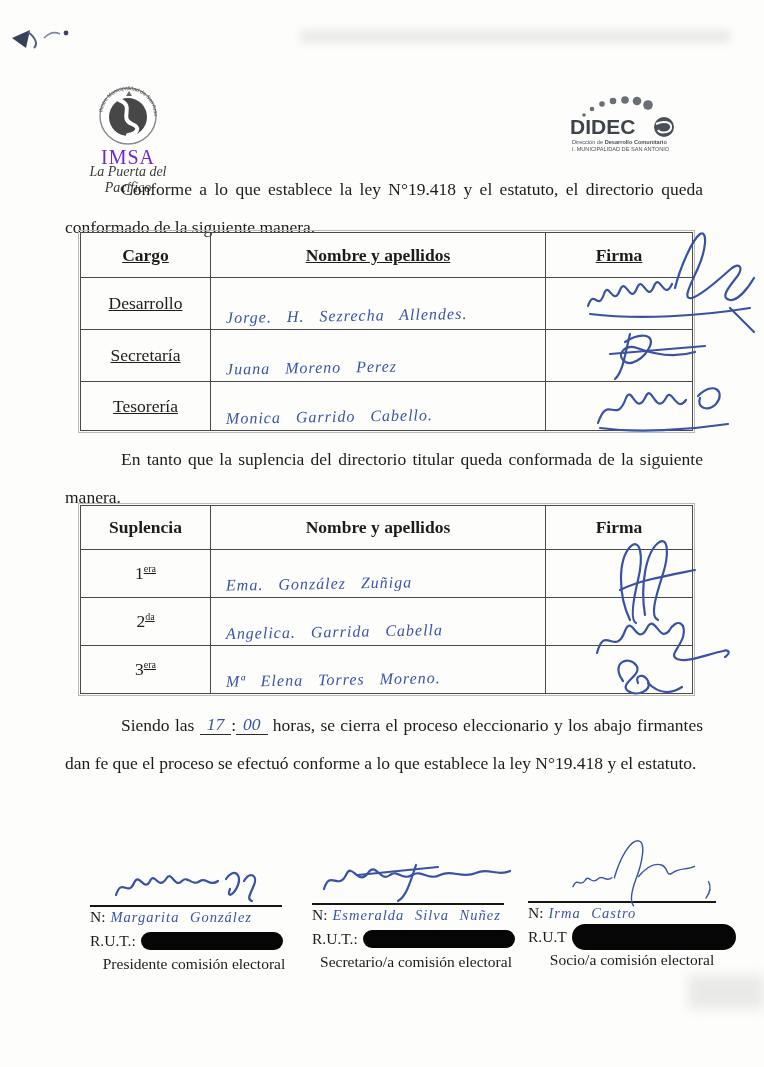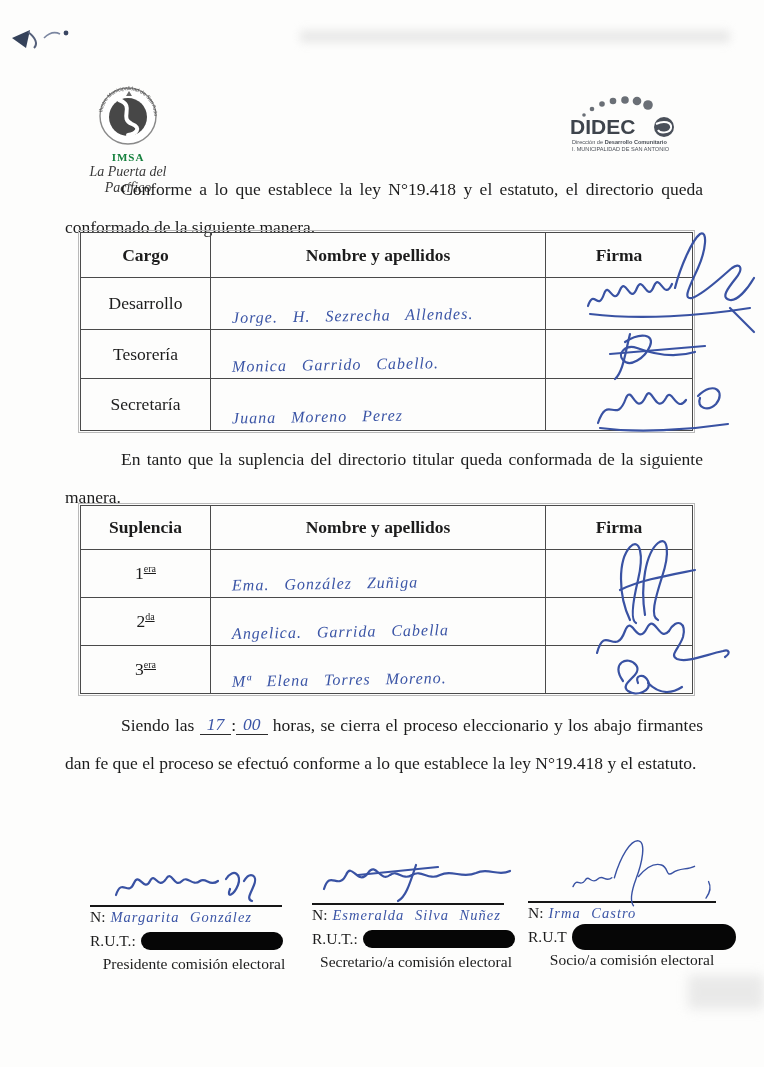--- a/index.html
+++ b/index.html
@@ -4,35 +4,35 @@
 <style>
   html,body{margin:0;padding:0;background:#fff;}
   .page{position:relative;width:764px;height:1067px;background:#fdfdfc;overflow:hidden;
         font-family:"Liberation Serif", serif;color:#1c1c1c;}
   
   .scan-band{position:absolute;left:300px;top:30px;width:430px;height:13px;background:#dadada;filter:blur(4px);opacity:.55;}
   .scan-smudge{position:absolute;left:688px;top:975px;width:76px;height:34px;background:#d6d6d6;filter:blur(6px);opacity:.5;}
   .corner-mark{position:absolute;left:8px;top:24px;}
   
   .imsa{position:absolute;left:78px;top:86px;width:100px;text-align:center;}
-  .imsa-name{font-weight:bold;font-size:11px;letter-spacing:1px;color:#15803d;line-height:14px;}
+  .imsa-name{font-weight:normal;font-size:20px;letter-spacing:1px;color:#6d28d9;line-height:14px;}
   .imsa-tag{font-style:italic;font-size:14px;color:#3a3a3a;}
   .dideco{position:absolute;left:552px;top:92px;}
   
   .para{position:absolute;left:65px;width:638px;font-size:17.5px;line-height:38px;text-align:justify;}
   .para .indent{display:inline-block;width:56px;}
   .hand{font-style:italic;color:#3b55a6;letter-spacing:1px;word-spacing:10px;font-size:16px;white-space:nowrap;}
   .hand-inline{font-style:italic;color:#3b55a6;padding:0 7px;border-bottom:1.6px solid #2c2c2c;display:inline-block;line-height:20px;transform:translateY(-1px);}
   
   .tblwrap{position:absolute;left:80px;width:612px;}
   table{border-collapse:collapse;width:612px;table-layout:fixed;outline:1px solid #b9b9b9;outline-offset:1px;}
   td,th{border:1.4px solid #4a4a4a;padding:0;vertical-align:middle;overflow:visible;}
   th{font-size:17.5px;font-weight:600;text-align:center;}
   td.cargo{font-size:17.5px;text-align:center;}
-  td.nombre{vertical-align:bottom;padding-left:21px;padding-bottom:4px;margin-left:20px;}
+  td.nombre{vertical-align:bottom;padding-left:15px;padding-bottom:4px;margin-left:20px;}
   td.nombre .hand{transform:rotate(-1deg);display:inline-block;}
   sup.ord{font-size:10px;text-decoration:underline;}
   .sig{position:absolute;pointer-events:none;}
   .sig path{fill:none;stroke:#3952a3;stroke-width:2.2;stroke-linecap:round;}
   
   .sigblock{position:absolute;width:208px;font-size:15.5px;}
   .sigline{border-bottom:2px solid #161616;height:0;}
   .nrow{display:flex;align-items:baseline;gap:5px;margin-top:1px;height:21px;}
   .nrow .hand{font-size:14.5px;word-spacing:6px;}
   .rutrow{display:flex;align-items:center;gap:5px;margin-top:1px;height:22px;}
@@ -85,46 +85,46 @@
       <text x="18" y="42" font-size="21" font-weight="bold" fill="#3e444c" class="small-logo-text">DIDEC</text>
       <circle cx="112" cy="35" r="10" fill="#4a505a"></circle>
       <path d="M104,32 C112,28 120,30 119,36 C118,41 108,42 106,38" stroke="#ffffff" stroke-width="2" fill="none"></path>
       <text x="20" y="52" font-size="5.6" fill="#4a4f57" class="small-logo-text"><tspan>Dirección de </tspan><tspan font-weight="bold">Desarrollo Comunitario</tspan></text>
       <text x="20" y="59" font-size="5.6" fill="#4a4f57" class="small-logo-text">I. MUNICIPALIDAD DE SAN ANTONIO</text>
     </svg>
   </div>
 
   <p class="para" style="top:152px;"><span class="indent"></span><span>Conforme a lo que establece la ley N°19.418 y el estatuto, el directorio queda conformado de la siguiente manera.</span></p>
 
-  <div class="tblwrap" style="top:232px;">
+  <div class="tblwrap" style="top:232px;text-decoration:underline;">
     <table>
       <colgroup>
           <col style="width:130px">
           <col style="width:335px">
           <col style="width:147px">
         </colgroup>
       <tbody>
           <tr style="height:45px">
         <th>Cargo</th>
         <th>Nombre y apellidos</th>
         <th>Firma</th>
       </tr>
       <tr style="height:52px">
         <td class="cargo">Desarrollo</td>
         <td class="nombre"><span class="hand">Jorge. H. Sezrecha Allendes.</span></td>
         <td></td>
       </tr>
+      <tr style="height:52px">
+        <td class="cargo">Secretaría</td>
+        <td class="nombre"><span class="hand">Juana Moreno Perez</span></td>
+        <td></td>
+      </tr>
       <tr style="height:49px">
         <td class="cargo">Tesorería</td>
         <td class="nombre"><span class="hand">Monica Garrido Cabello.</span></td>
-        <td></td>
-      </tr>
-      <tr style="height:52px">
-        <td class="cargo">Secretaría</td>
-        <td class="nombre"><span class="hand">Juana Moreno Perez</span></td>
         <td></td>
       </tr>
     </tbody>
       </table>
     <svg class="sig" style="left:500px;top:-4px;width:180px;height:108px" viewBox="0 0 180 108">
       <path d="M8,78 C14,60 18,84 24,66 C29,52 33,80 40,62 C46,48 50,78 57,60 C63,46 67,76 74,58 C80,44 84,74 92,56"></path>
       <path d="M95,60 C100,40 112,12 120,6 C128,2 126,22 118,40 C110,58 102,72 112,70 C124,66 140,50 152,40 C160,34 164,40 156,50 C148,60 140,70 150,72 C158,73 168,60 174,50"></path>
       <path d="M10,86 C60,92 120,88 170,80"></path>
       <path d="M150,80 C160,90 168,98 174,104"></path>
     </svg>

